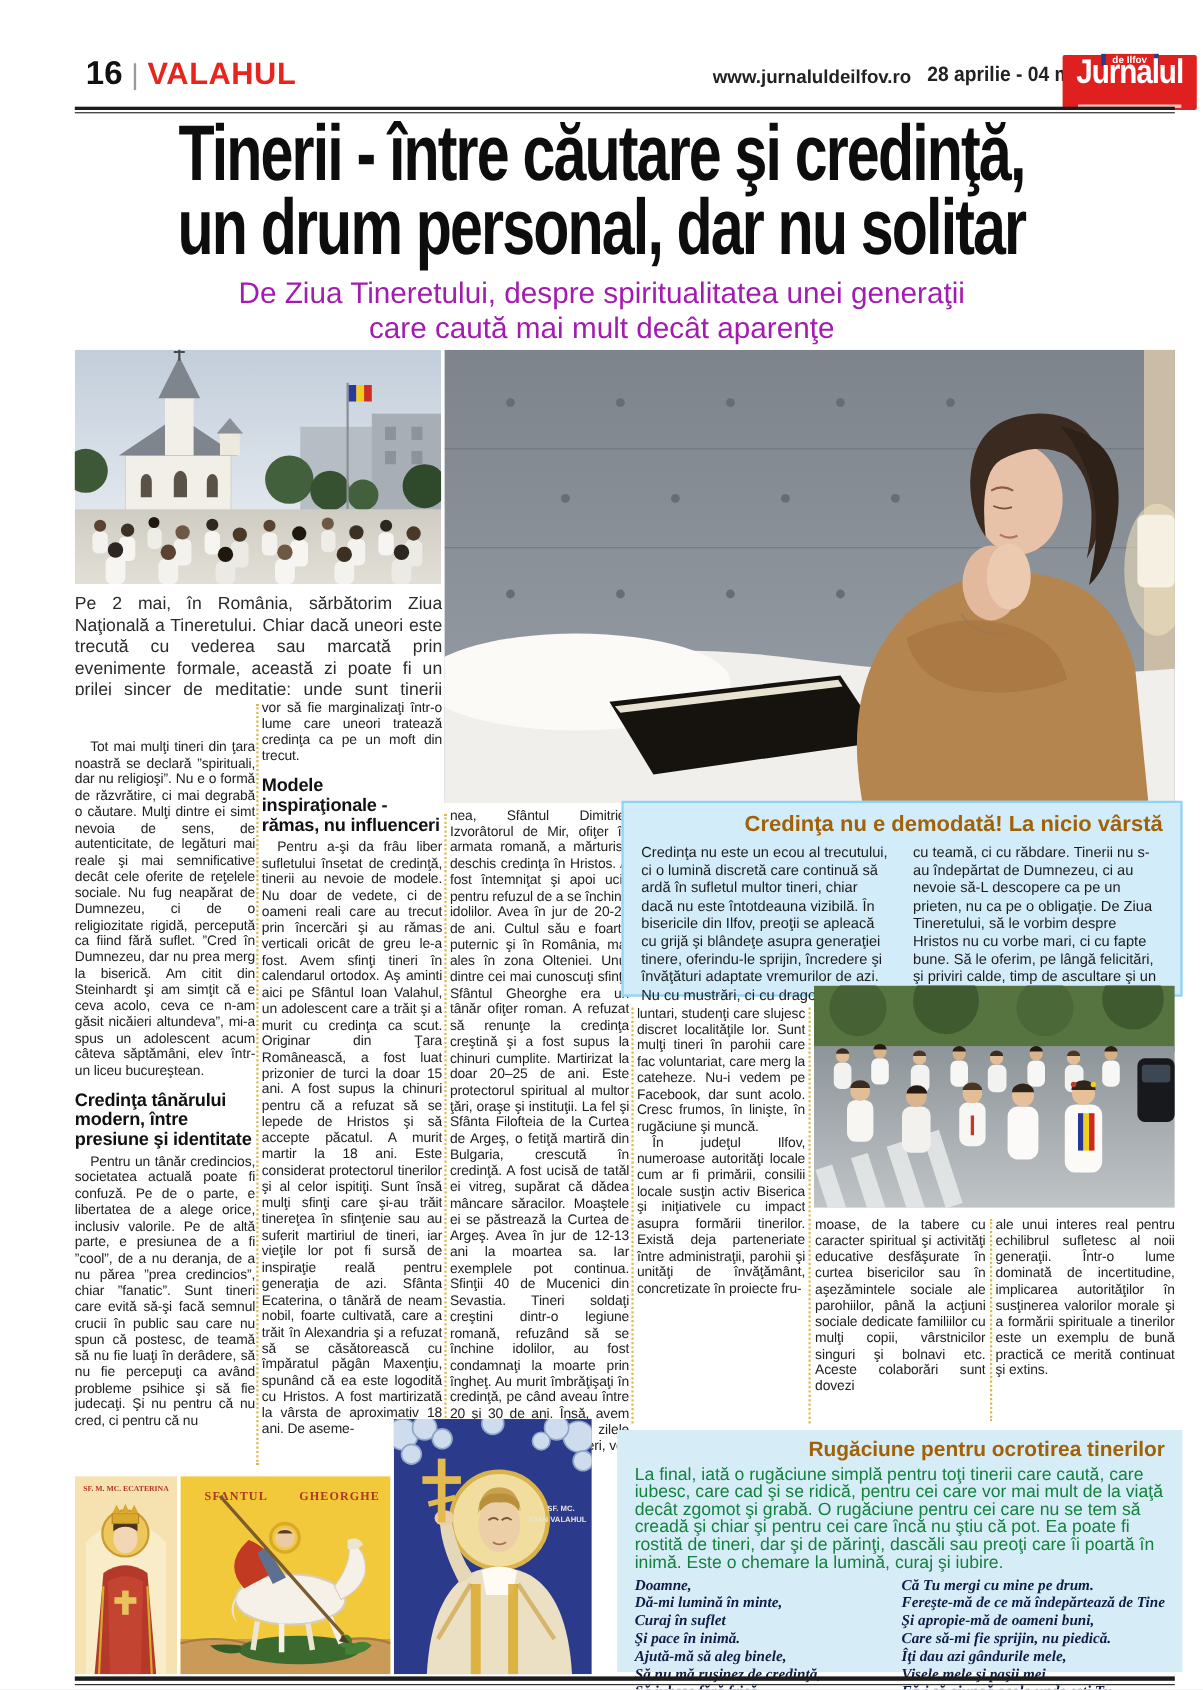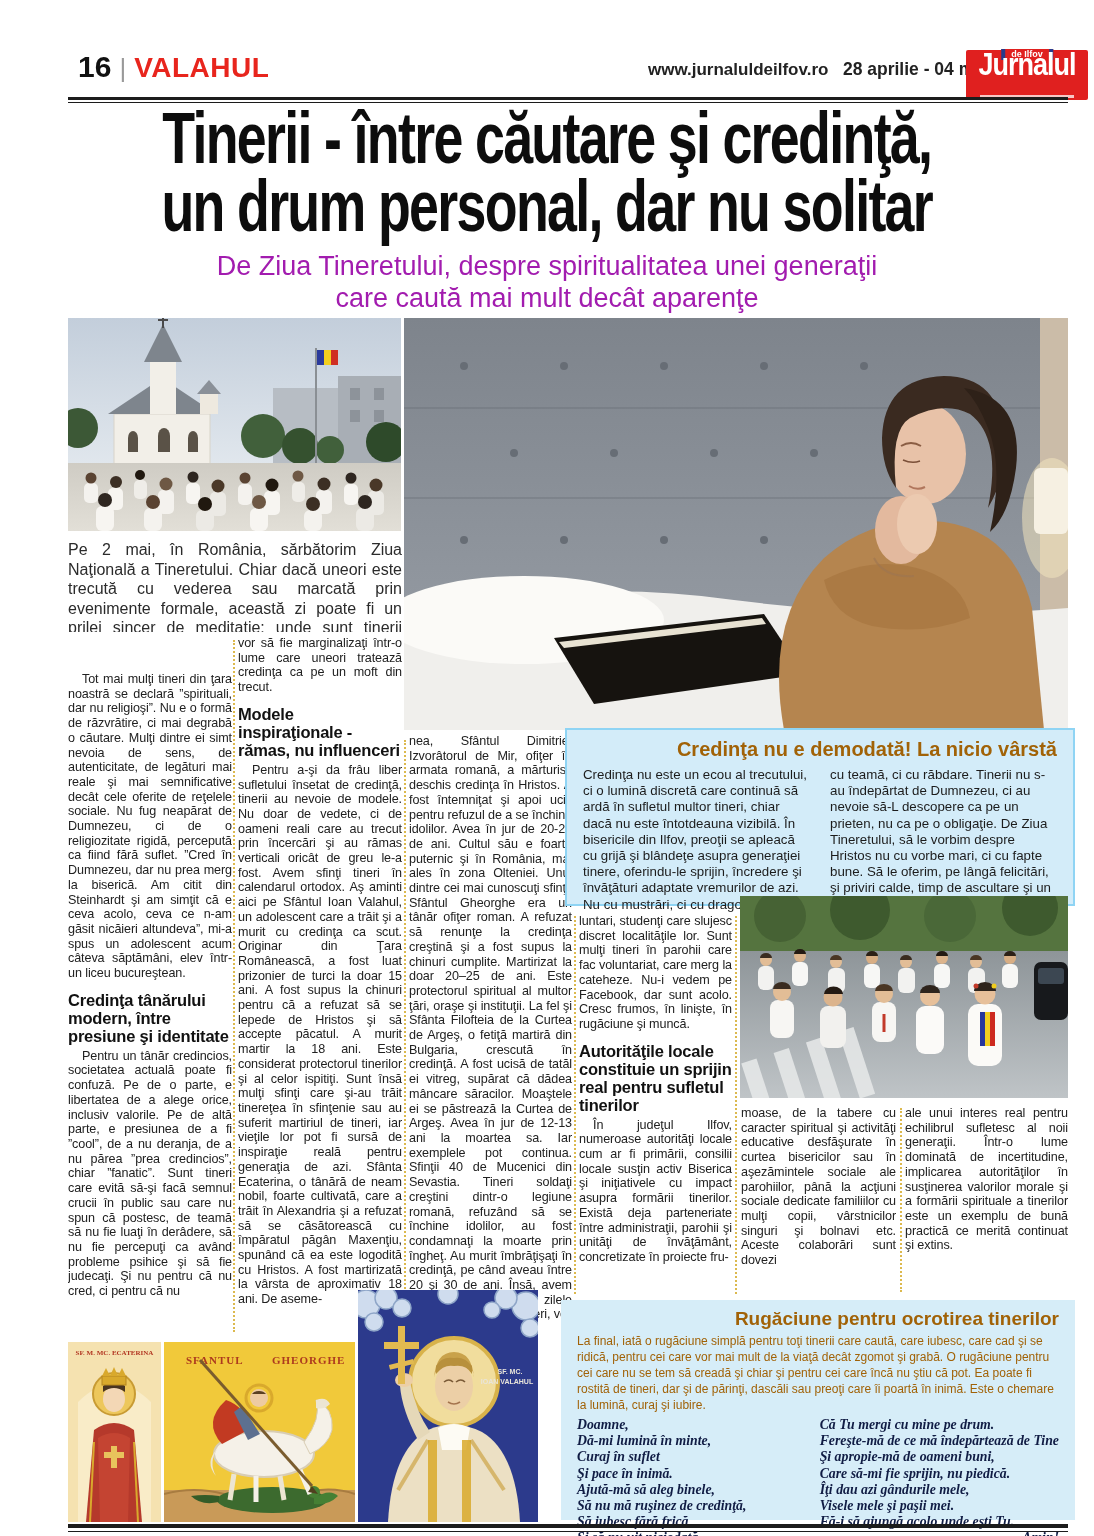--- a/index.html
+++ b/index.html
@@ -28,21 +28,21 @@
   .bodycol p{margin:0;}
   .bodycol p.indent{text-indent:14px;}
   .col-heading{font-size:16.5px;line-height:18px;font-weight:800;margin:10px 0 4px 0;text-align:left;letter-spacing:-.2px;color:#111;}
   .dotsep{border-left:2px dotted #dcb94e;width:0;}
   
   .faith-box{background:#d3ecf9;border:2px solid #8fd4f4;box-sizing:border-box;padding:8px 16px;}
   .box-title{text-align:right;font-size:20px;font-weight:800;color:#a16207;margin:0 0 6px 0;}
   .faith-cols{display:flex;gap:20px;}
   .faith-col{flex:1;font-size:13.3px;line-height:16.2px;color:#1c1c1c;}
   .prayer-box{background:#d6edf8;box-sizing:border-box;padding:8px 16px;}
-  .prayer-intro{font-size:12px;line-height:16px;color:#a16207;margin:2px 0 4px 0;}
+  .prayer-intro{font-size:16px;line-height:16px;color:#15803d;margin:2px 0 4px 0;}
   .prayer-cols{display:flex;gap:18px;}
   .prayer-col{flex:1;font-family:"Liberation Serif",serif;font-style:italic;font-weight:700;
               font-size:13.8px;line-height:16.2px;color:#101c44;}
   .prayer-line{white-space:nowrap;}
   .amen{text-align:right;}
   svg{display:block;}
 </style>
 </head>
 <body>
 
@@ -228,21 +228,20 @@
     <h3 class="box-title">Credinţa nu e demodată! La nicio vârstă</h3>
     <div class="faith-cols">
       <div class="faith-col">Credinţa nu este un ecou al trecutului, ci o lumină discretă care continuă să ardă în sufletul multor tineri, chiar dacă nu este întotdeauna vizibilă. În bisericile din Ilfov, preoţii se apleacă cu grijă şi blândeţe asupra generaţiei tinere, oferindu-le sprijin, încredere şi învăţături adaptate vremurilor de azi. Nu cu mustrări, ci cu dragoste. Nu</div>
       <div class="faith-col">cu teamă, ci cu răbdare. Tinerii nu s-au îndepărtat de Dumnezeu, ci au nevoie să-L descopere ca pe un prieten, nu ca pe o obligaţie. De Ziua Tineretului, să le vorbim despre Hristos nu cu vorbe mari, ci cu fapte bune. Să le oferim, pe lângă felicitări, şi priviri calde, timp de ascultare şi un loc real în inimile şi în comunităţile noastre creştine.</div>
     </div>
   </div>
 
   <div class="abs dotsep" style="left:574px;top:916px;height:378px;"></div>
   <div class="abs bodycol" style="left:579px;top:914px;width:153px;height:382px;">
     <p>luntari, studenţi care slujesc discret localităţile lor. Sunt mulţi tineri în parohii care fac voluntariat, care merg la cateheze. Nu-i vedem pe Facebook, dar sunt acolo. Cresc frumos, în linişte, în rugăciune şi muncă.</p>
-    <h3 class="col-heading">Autorităţile locale constituie un sprijin real pentru sufletul tinerilor</h3>
     <p class="indent">În judeţul Ilfov, numeroase autorităţi locale cum ar fi primării, consilii locale susţin activ Biserica şi iniţiativele cu impact asupra formării tinerilor. Există deja parteneriate între administraţii, parohii şi unităţi de învăţământ, concretizate în proiecte fru-</p>
   </div>
   <div class="abs dotsep" style="left:735px;top:916px;height:378px;"></div>
 
   <div class="abs" style="left:740px;top:896px;">
     <svg width="328" height="202" viewBox="0 0 328 202">
       <defs>
         <linearGradient id="road1" x1="0" y1="0" x2="0" y2="1">
           <stop offset="0" stop-color="#8e9599"></stop>
             <stop offset="1" stop-color="#bfc4c7"></stop>

